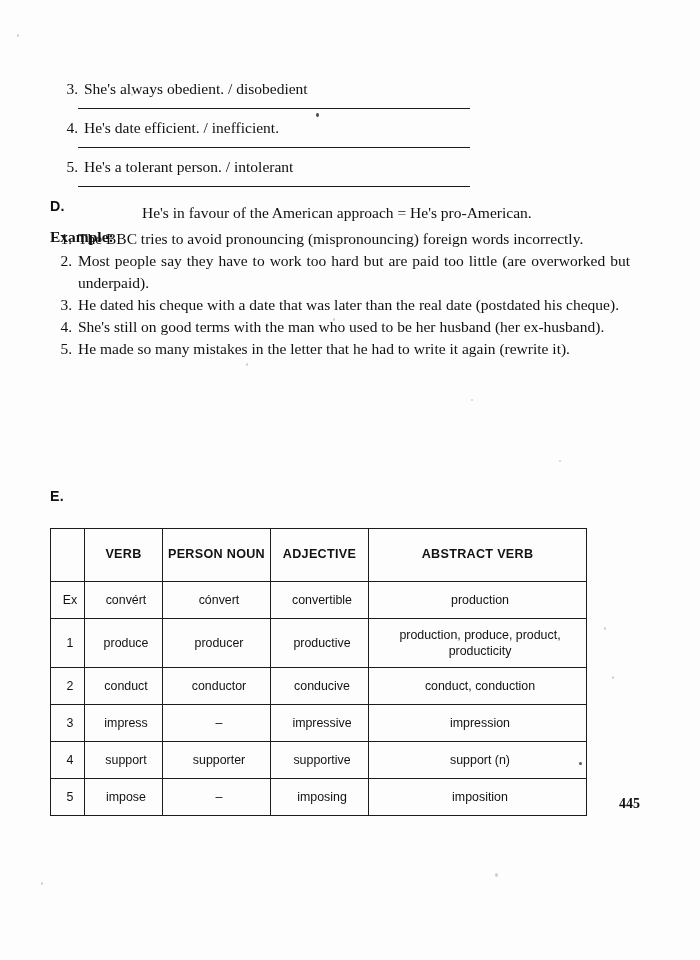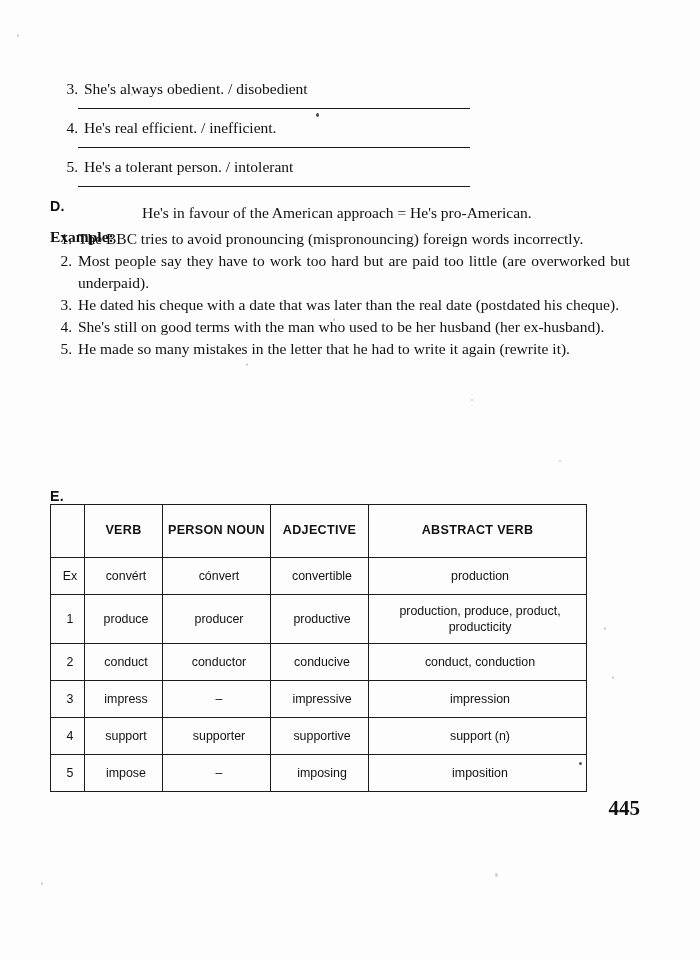--- a/index.html
+++ b/index.html
@@ -104,21 +104,21 @@
     position: absolute;
     left: 50px;
     top: 486px;
     width: 580px;
   }
 
   
   #verb-table {
     position: absolute;
     left: 50px;
-    top: 504px;
+    top: 528px;
     width: 536px;
     border-collapse: collapse;
     font-family: "Liberation Sans", sans-serif;
     table-layout: fixed;
   }
   #verb-table td, #verb-table th {
     border: 1.3px solid #1c1c1c;
     text-align: center;
     vertical-align: middle;
     font-size: 12.4px;
@@ -142,21 +142,21 @@
 
   
   #page-number {
     position: absolute;
     left: 0;
     top: 796px;
     width: 640px;
     text-align: right;
     font-family: "Liberation Serif", serif;
     font-weight: bold;
-    font-size: 21px;
+    font-size: 14px;
   }
 
   
   .speck {
     position: absolute;
     background: #cfcfcf;
     border-radius: 50%;
     pointer-events: none;
   }
 </style>
@@ -166,21 +166,21 @@
 <div class="page">
 
   <div id="top-block">
 
     <div class="num-item serif">
       <span class="marker">3.</span><span>She's always </span><span class="u">obedient</span><span>. / disobedient</span>
     </div>
     <hr class="answer-rule">
 
     <div class="num-item serif">
-      <span class="marker">4.</span><span>He's real </span><span class="u">efficient</span><span>. / inefficient.</span>
+      <span class="marker">4.</span><span>He's date </span><span class="u">efficient</span><span>. / inefficient.</span>
     </div>
     <hr class="answer-rule">
 
     <div class="num-item serif">
       <span class="marker">5.</span><span>He's a </span><span class="u">tolerant</span><span> person. / intolerant</span>
     </div>
     <hr class="answer-rule">
 
   </div>
 

